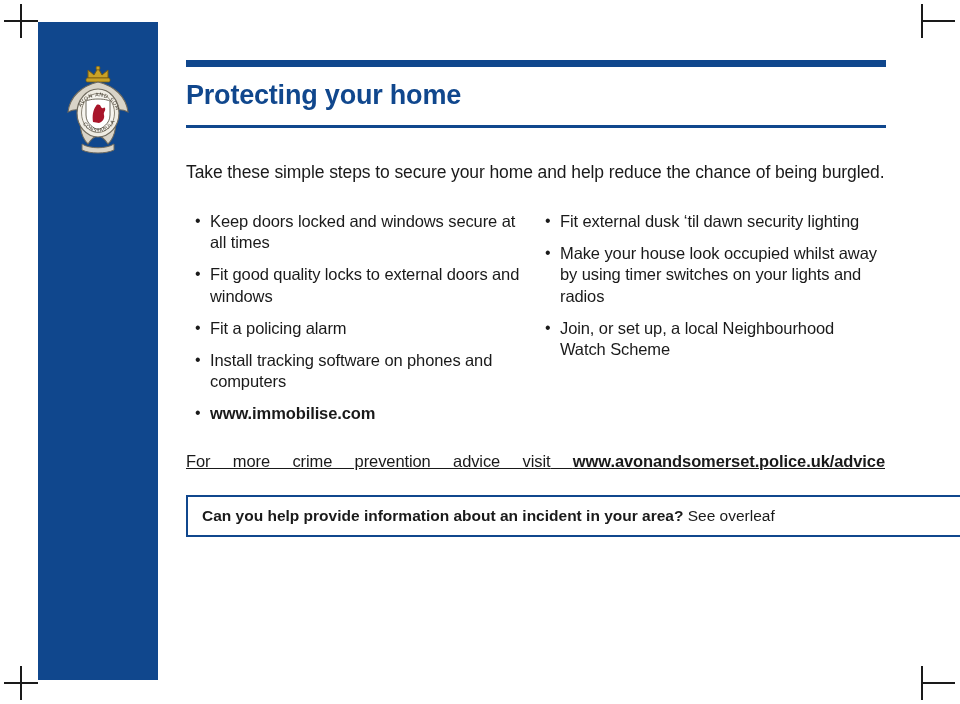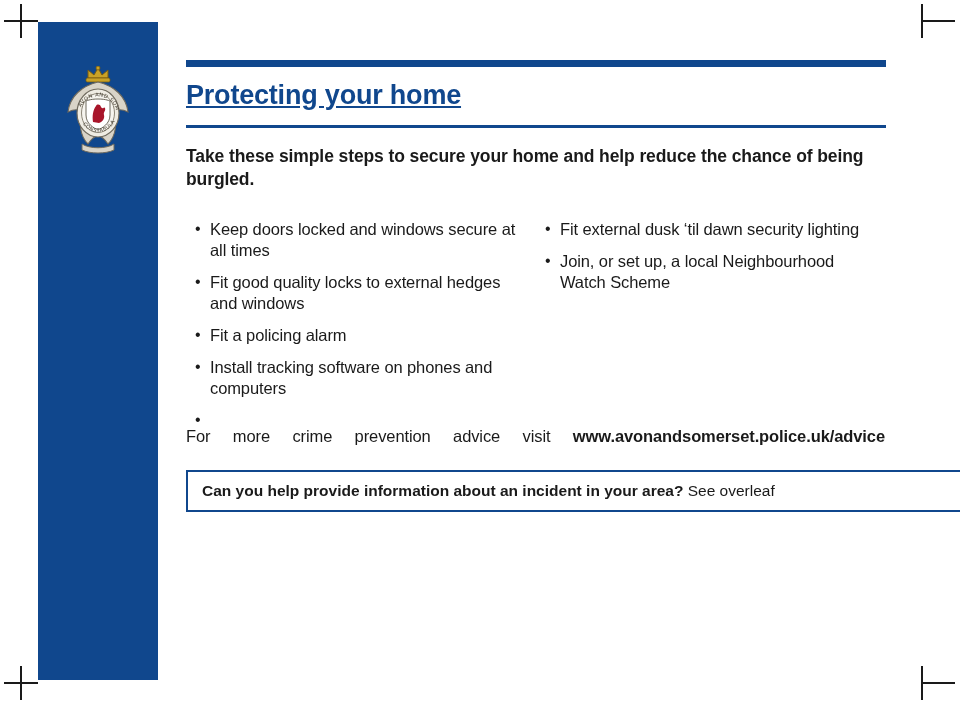--- a/index.html
+++ b/index.html
@@ -64,27 +64,26 @@
     background: #10478d;
     width: 700px;
     margin-top: 9px;
   }
   h1.title {
     font-size: 27px;
     font-weight: bold;
     color: #10478d;
     margin: 13px 0 14px 0;
     letter-spacing: -0.2px;
-    text-decoration: underline;
   }
   .lede {
     font-size: 17.5px;
-    font-weight: bold;
+    font-weight: normal;
     line-height: 1.33;
-    margin-top: 17px;
+    margin-top: 33px;
     color: #1a1a1a;
     letter-spacing: -0.1px;
   }
 
   .columns {
     display: flex;
     margin-top: 20px;
   }
   .col { width: 350px; }
   .col.right { width: 350px; }
@@ -123,20 +122,21 @@
   .footer-text .url {
     font-weight: bold;
   }
   .footer-text .num {
     font-weight: bold;
   }
   .footer-line1 {
     text-align: justify;
     text-align-last: justify;
     width: 699px;
+    text-decoration: underline;
   }
 
   .callout {
     margin-top: 22px;
     width: 802px;
     border: 2px solid #10478d;
     padding: 10px 14px;
     box-sizing: border-box;
     font-size: 15.5px;
   }
@@ -197,31 +197,33 @@
 
   <div class="rule-mid"></div>
 
   <p class="lede">Take these simple steps to secure your home and help reduce the chance of being burgled.</p>
 
   <div class="columns">
 
     <div class="col left">
       <ul class="tips">
         <li>Keep doors locked and windows secure at all times</li>
-        <li>Fit good quality locks to external hedges and windows</li>
+        <li>Fit good quality locks to external doors and windows</li>
         <li>Fit a policing alarm</li>
         <li>Install tracking software on phones and computers</li>
         <li>
+          <span class="bold">www.immobilise.com</span>
         </li>
       </ul>
     </div>
 
     <div class="col right">
       <ul class="tips">
         <li>Fit external dusk ‘til dawn security lighting</li>
+        <li>Make your house look occupied whilst away by using timer switches on your lights and radios</li>
         <li>Join, or set up, a local Neighbourhood Watch Scheme</li>
       </ul>
     </div>
 
   </div>
 
   <div class="footer-text">
     <div class="footer-line1">
       <span>For more crime prevention advice visit</span>
       <span class="url">www.avonandsomerset.police.uk/advice</span>

